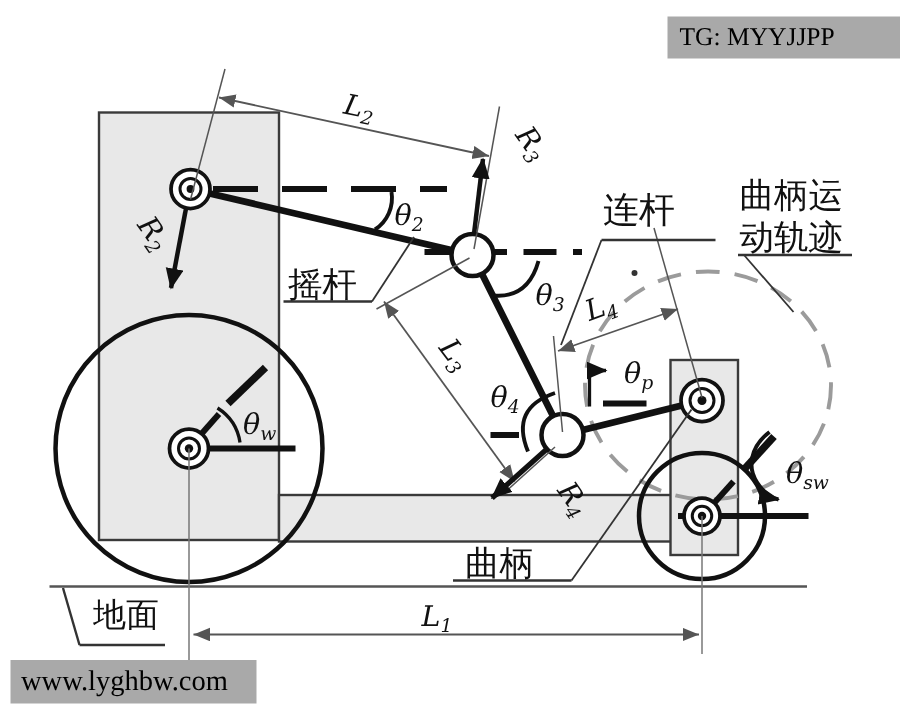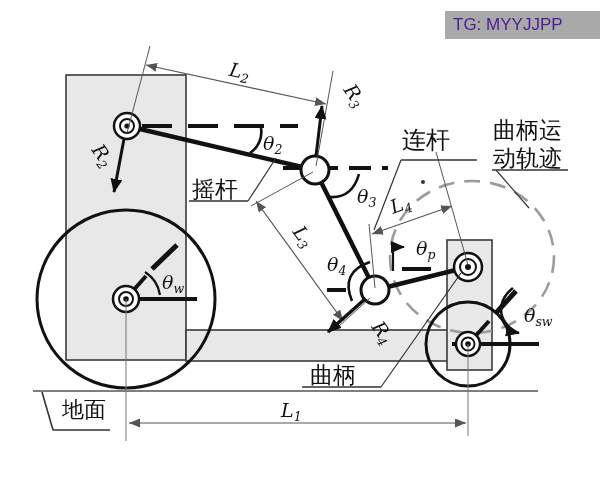--- a/index.html
+++ b/index.html
@@ -3,21 +3,21 @@
 <meta charset="utf-8">
 <style>
   html,body{margin:0;padding:0;background:#fff;}
   #stage{position:relative;width:600px;height:480px;background:#ffffff;overflow:hidden;
          font-family:"DejaVu Sans",sans-serif;}
   svg{position:absolute;left:0;top:0;}
   .math{font-family:"DejaVu Serif",serif;font-style:italic;font-size:19px;fill:#111;}
   .math .sub{font-size:12.5px;}
   .cjk{font-family:"DejaVu Sans",sans-serif;font-size:23px;fill:#111;font-style:normal;}
   .cjk-sm{font-family:"DejaVu Sans",sans-serif;font-size:22px;fill:#111;}
-  .wm{position:absolute;color:#4c1d95;font-family:Liberation Sans, sans-serif;
+  .wm{position:absolute;color:#000000;font-family:Liberation Serif, serif;
       display:flex;align-items:center;}
   #wm-top{left:445px;top:11px;width:155px;height:28px;background:#a9a9a9;font-size:17px;padding-left:8px;box-sizing:border-box;}
   #wm-bottom{left:7px;top:440px;width:164px;height:29px;background:#a9a9a9;font-size:19px;padding-left:7px;box-sizing:border-box;}
 </style>
 </head>
 <body>
 
 <div id="stage">
 
 <svg width="600" height="480" viewBox="0 0 600 480">
@@ -130,14 +130,15 @@
 
   <text class="cjk" x="192" y="197">摇杆</text>
   <text class="cjk" x="402" y="148" style="font-size:24px">连杆</text>
   <text class="cjk" x="310" y="383">曲柄</text>
   <text class="cjk-sm" x="62" y="417">地面</text>
   <text class="cjk" x="493" y="138">曲柄运</text>
   <text class="cjk" x="493" y="166">动轨迹</text>
 </svg>
 
 <div class="wm" id="wm-top">TG: MYYJJPP</div>
+<div class="wm" id="wm-bottom">www.lyghbw.com</div>
 
 </div>
 
 </body></html>

